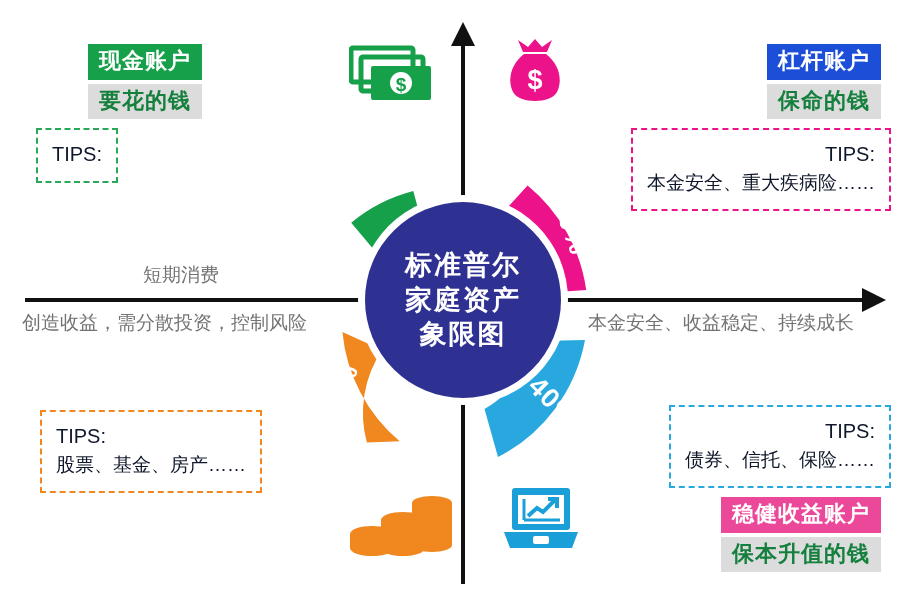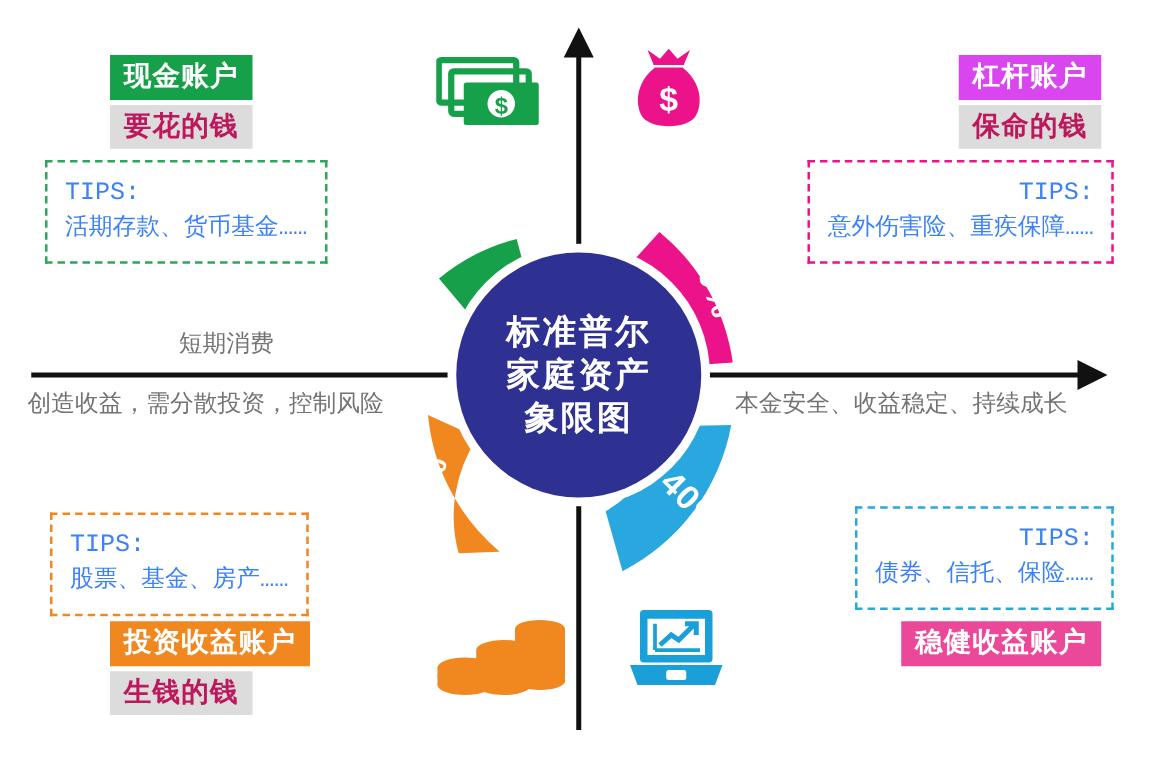--- a/index.html
+++ b/index.html
@@ -21,31 +21,31 @@
     border-left:12px solid transparent;border-right:12px solid transparent;border-bottom:24px solid #111;}
 
   
   .badge-group{position:absolute;padding-left:44px;}
   .badge-title{
     display:inline-block;padding:3px 11px 5px 11px;
     font-size:22px;font-weight:bold;color:#fff;letter-spacing:1px;line-height:1.25;
   }
   .badge-sub{
     display:inline-block;padding:3px 11px 5px 11px;
-    background:#dcdcdc;color:#be185d;font-size:22px;font-weight:bold;letter-spacing:1px;line-height:1.25;
+    background:#dcdcdc;color:#15803d;font-size:22px;font-weight:bold;letter-spacing:1px;line-height:1.25;
   }
   .bg-green{background:#17a04a;}
-  .bg-pink{background:#d946ef;}
+  .bg-pink{background:#1d4ed8;}
   .bg-orange{background:#f0871f;}
   .bg-blue{background:#ec4899;}
 
   
   .tips{
     position:absolute;border:2px dashed #999;padding:10px 14px 12px 14px;
-    font-size:19px;color:#3b82f6;line-height:1.45;background:transparent;font-family:Liberation Mono, monospace;
+    font-size:19px;color:#0f172a;line-height:1.45;background:transparent;
   }
   .tips .tips-label{display:block;font-size:20px;}
   .tips .tips-body{display:block;white-space:nowrap;}
   .tips-green{border-color:#2aa85a;}
   .tips-pink{border-color:#ec1289;text-align:right;}
   .tips-orange{border-color:#f0871f;}
   .tips-blue{border-color:#29a8e0;text-align:right;}
 
   
   .axis-cap{position:absolute;font-size:19px;color:#737373;white-space:nowrap;}
@@ -166,46 +166,42 @@
       <rect x="33" y="50" width="16" height="8" rx="2" fill="#ffffff"></rect>
     </svg>
   </div>
 
   <div class="badge-group" style="left:44px;top:44px;">
     <div><span class="badge-title bg-green">现金账户</span></div>
     <div style="margin-top:4px;"><span class="badge-sub">要花的钱</span></div>
   </div>
   <div class="tips tips-green" style="left:36px;top:128px;">
     <span class="tips-label">TIPS:</span>
-    <span class="tips-body">活期存款、货币基金……</span>
   </div>
 
   <div class="badge-group" style="right:42px;top:44px;text-align:right;">
     <div><span class="badge-title bg-pink">杠杆账户</span></div>
     <div style="margin-top:4px;"><span class="badge-sub">保命的钱</span></div>
   </div>
   <div class="tips tips-pink" style="right:32px;top:128px;">
     <span class="tips-label">TIPS:</span>
-    <span class="tips-body">意外伤害险、重疾保障……</span>
+    <span class="tips-body">本金安全、重大疾病险……</span>
   </div>
 
   <div class="axis-cap" style="left:143px;top:262px;">短期消费</div>
   <div class="axis-cap" style="left:22px;top:310px;">创造收益，需分散投资，控制风险</div>
   <div class="axis-cap" style="left:588px;top:310px;">本金安全、收益稳定、持续成长</div>
 
   <div class="tips tips-orange" style="left:40px;top:410px;">
     <span class="tips-label">TIPS:</span>
     <span class="tips-body">股票、基金、房产……</span>
   </div>
-  <div class="badge-group" style="left:44px;top:497px;">
-    <div><span class="badge-title bg-orange">投资收益账户</span></div>
-    <div style="margin-top:4px;"><span class="badge-sub">生钱的钱</span></div>
-  </div>
 
   <div class="tips tips-blue" style="right:32px;top:405px;">
     <span class="tips-label">TIPS:</span>
     <span class="tips-body">债券、信托、保险……</span>
   </div>
   <div class="badge-group" style="right:42px;top:497px;text-align:right;">
     <div><span class="badge-title bg-blue">稳健收益账户</span></div>
+    <div style="margin-top:4px;"><span class="badge-sub">保本升值的钱</span></div>
   </div>
 
 </div>
 
 </body></html>

